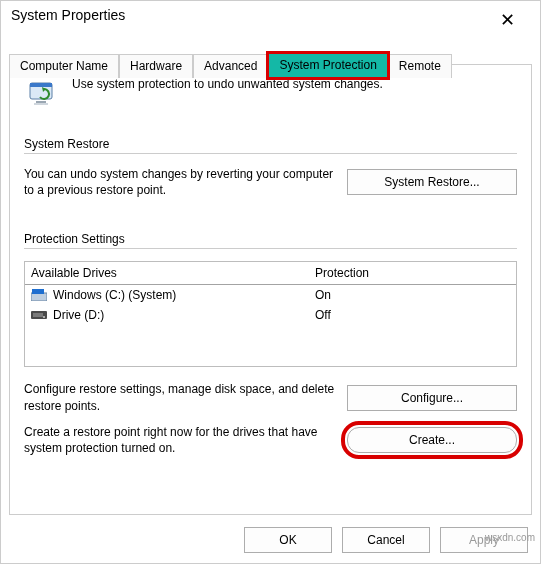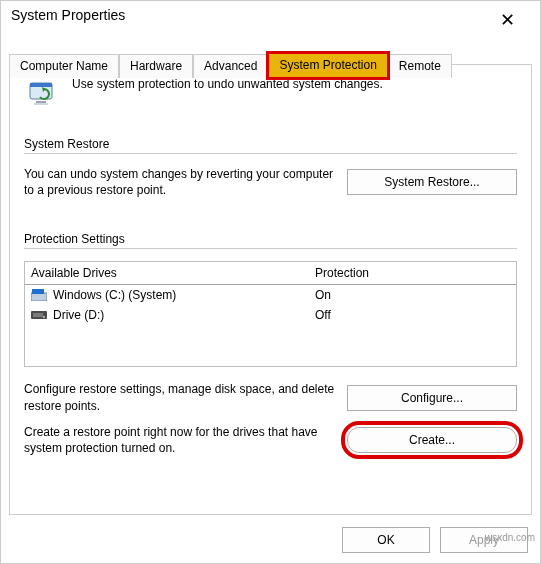--- a/index.html
+++ b/index.html
@@ -49,21 +49,21 @@
     top: 14px;
     cursor: default;
   }
   .tab.inactive { background: #fafafa; }
   .tab.highlight {
     outline: 3px solid #d80000;
     outline-offset: -1px;
     z-index: 2;
   }
   .tab.active {
-    background: #eab308;
+    background: #14b8a6;
     border-bottom: 1px solid #fff;
     z-index: 1;
   }
   .pagearea {
     flex: 1;
     border: 1px solid #ccc;
     margin: 0 8px 6px 8px;
     padding: 12px 14px 8px 14px;
     display: flex;
     flex-direction: column;
@@ -246,18 +246,19 @@
       <div class="row" style="margin-top:0;">
         <div class="text">Create a restore point right now for the drives that have system protection turned on.</div>
         <button class="winbtn highlight-btn">Create...</button>
       </div>
     </div>
 
   </div>
 
   <div class="footer">
     <button class="winbtn small">OK</button>
+    <button class="winbtn small">Cancel</button>
     <button class="winbtn small apply-disabled">Apply</button>
   </div>
 
 </div>
 
 <div class="watermark">wsxdn.com</div>
 
 </body></html>

